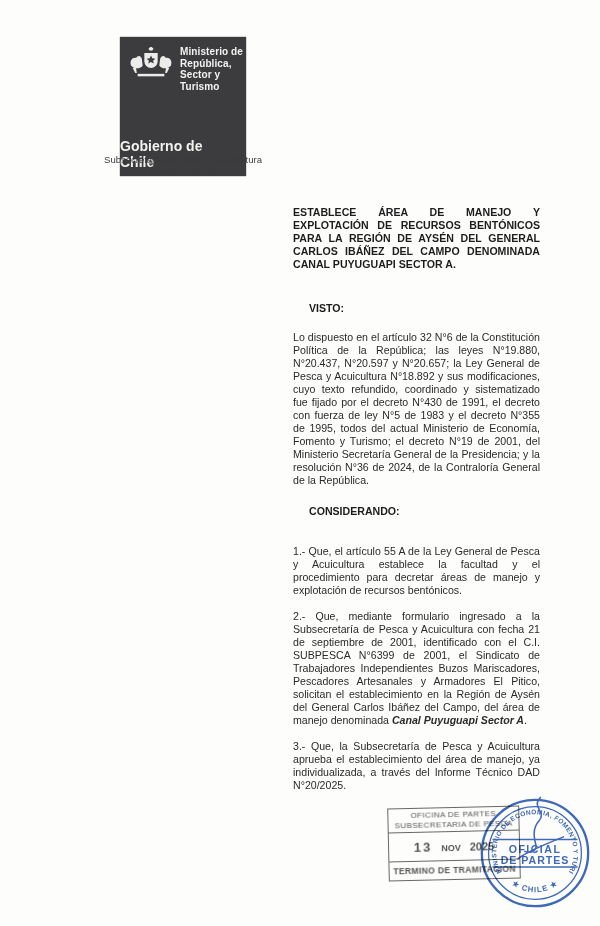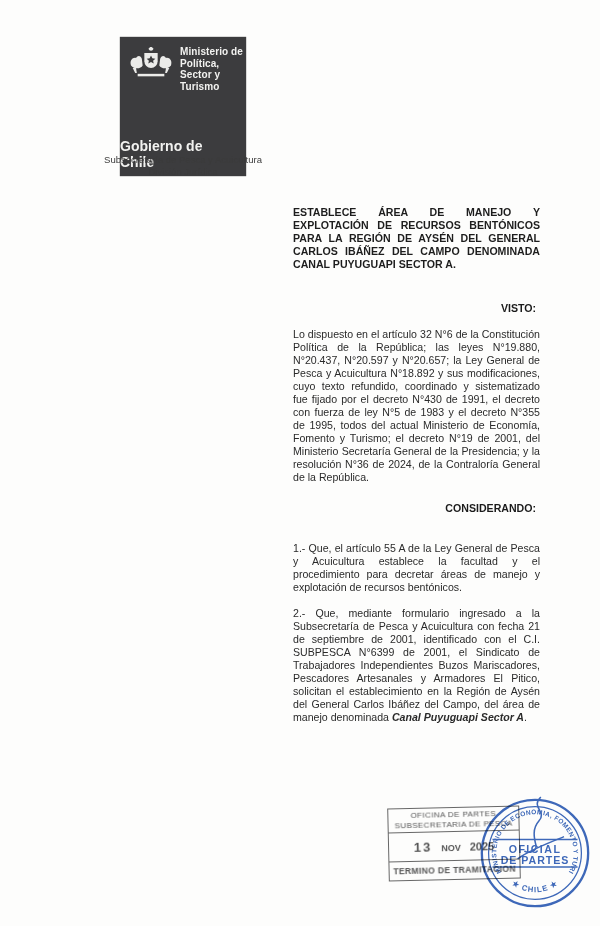--- a/index.html
+++ b/index.html
@@ -41,21 +41,21 @@
   }
   
   .content{
     position:absolute;left:293px;top:206px;width:247px;
     font-size:10.6px;line-height:13px;
   }
   .doc-title{
     font-weight:bold;color:#1d1d1d;
     text-align:justify;margin:0;
   }
-  .heading{font-weight:bold;color:#1b1b1b;margin:4px;text-align:right;}
+  .heading{font-weight:bold;color:#1b1b1b;margin:16px;}
   .h-visto{margin-top:31px;}
   .h-considerando{margin-top:18px;}
   .body-text{
     margin:13px 0 0 0;text-align:justify;color:#2a2a2a;
   }
   .p1{margin-top:27px;}
   .bold-italic{font-weight:bold;font-style:italic;}
   
   .rect-stamp{
     position:absolute;left:388px;top:807px;width:130px;
@@ -109,21 +109,21 @@
 
         <path d="M22 9 h16 v10 a8 8 0 0 1 -8 8 a8 8 0 0 1 -8 -8 Z"></path>
 
         <path d="M14 34 h32 v3 h-32 Z"></path>
       </g>
 
       <path d="M30 12 l1.6 3.4 3.6.4 -2.7 2.4 .8 3.5 -3.3-1.9 -3.3 1.9 .8-3.5 -2.7-2.4 3.6-.4 Z" fill="#3c3c3e"></path>
     </svg>
     <div class="logo-text">
       <div>Ministerio de</div>
-      <div>Política,</div>
+      <div>República,</div>
       <div>Sector y</div>
       <div>Turismo</div>
     </div>
     <div class="logo-footer">Gobierno de Chile</div>
   </div>
 
   <div class="letterhead">
     <div>Subsecretaría de Pesca y Acuicultura</div>
     <div>División Jurídica</div>
   </div>
@@ -131,20 +131,21 @@
 
   <div class="content">
     <div class="doc-title">ESTABLECE ÁREA DE MANEJO Y EXPLOTACIÓN DE RECURSOS BENTÓNICOS PARA LA REGIÓN DE AYSÉN DEL GENERAL CARLOS IBÁÑEZ DEL CAMPO DENOMINADA CANAL PUYUGUAPI SECTOR A.</div>
 
     <div class="heading h-visto">VISTO:</div>
     <p class="body-text">Lo dispuesto en el artículo 32 N°6 de la Constitución Política de la República; las leyes N°19.880, N°20.437, N°20.597 y N°20.657; la Ley General de Pesca y Acuicultura N°18.892 y sus modificaciones, cuyo texto refundido, coordinado y sistematizado fue fijado por el decreto N°430 de 1991, el decreto con fuerza de ley N°5 de 1983 y el decreto N°355 de 1995, todos del actual Ministerio de Economía, Fomento y Turismo; el decreto N°19 de 2001, del Ministerio Secretaría General de la Presidencia; y la resolución N°36 de 2024, de la Contraloría General de la República.</p>
 
     <div class="heading h-considerando">CONSIDERANDO:</div>
     <p class="body-text p1">1.- Que, el artículo 55 A de la Ley General de Pesca y Acuicultura establece la facultad y el procedimiento para decretar áreas de manejo y explotación de recursos bentónicos.</p>
     <p class="body-text"><span>2.- Que, mediante formulario ingresado a la Subsecretaría de Pesca y Acuicultura con fecha 21 de septiembre de 2001, identificado con el C.I. SUBPESCA N°6399 de 2001, el Sindicato de Trabajadores Independientes Buzos Mariscadores, Pescadores Artesanales y Armadores El Pitico, solicitan el establecimiento en la Región de Aysén del General Carlos Ibáñez del Campo, del área de manejo denominada </span><span class="bold-italic">Canal Puyuguapi Sector A</span><span>.</span></p>
+    <p class="body-text">3.- Que, la Subsecretaría de Pesca y Acuicultura aprueba el establecimiento del área de manejo, ya individualizada, a través del Informe Técnico DAD N°20/2025.</p>
   </div>
 
   <div class="rect-stamp">
     <div class="rs-top">
       <div>OFICINA DE PARTES</div>
       <div>SUBSECRETARIA DE PESCA</div>
     </div>
     <div class="rs-date">
       <span class="rs-day">13</span>
       <span class="rs-month">NOV</span>

